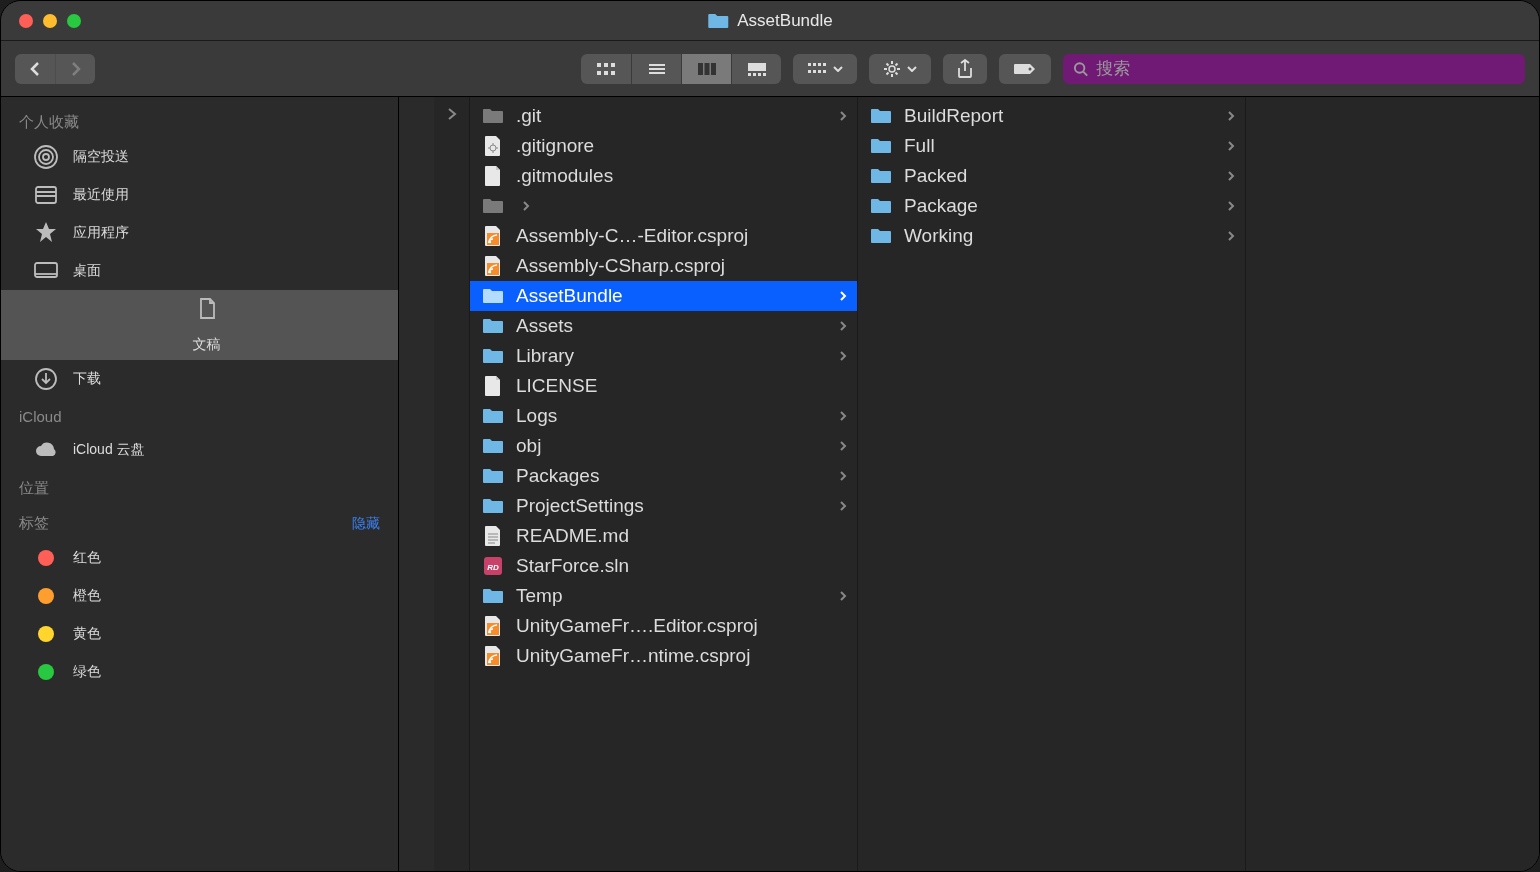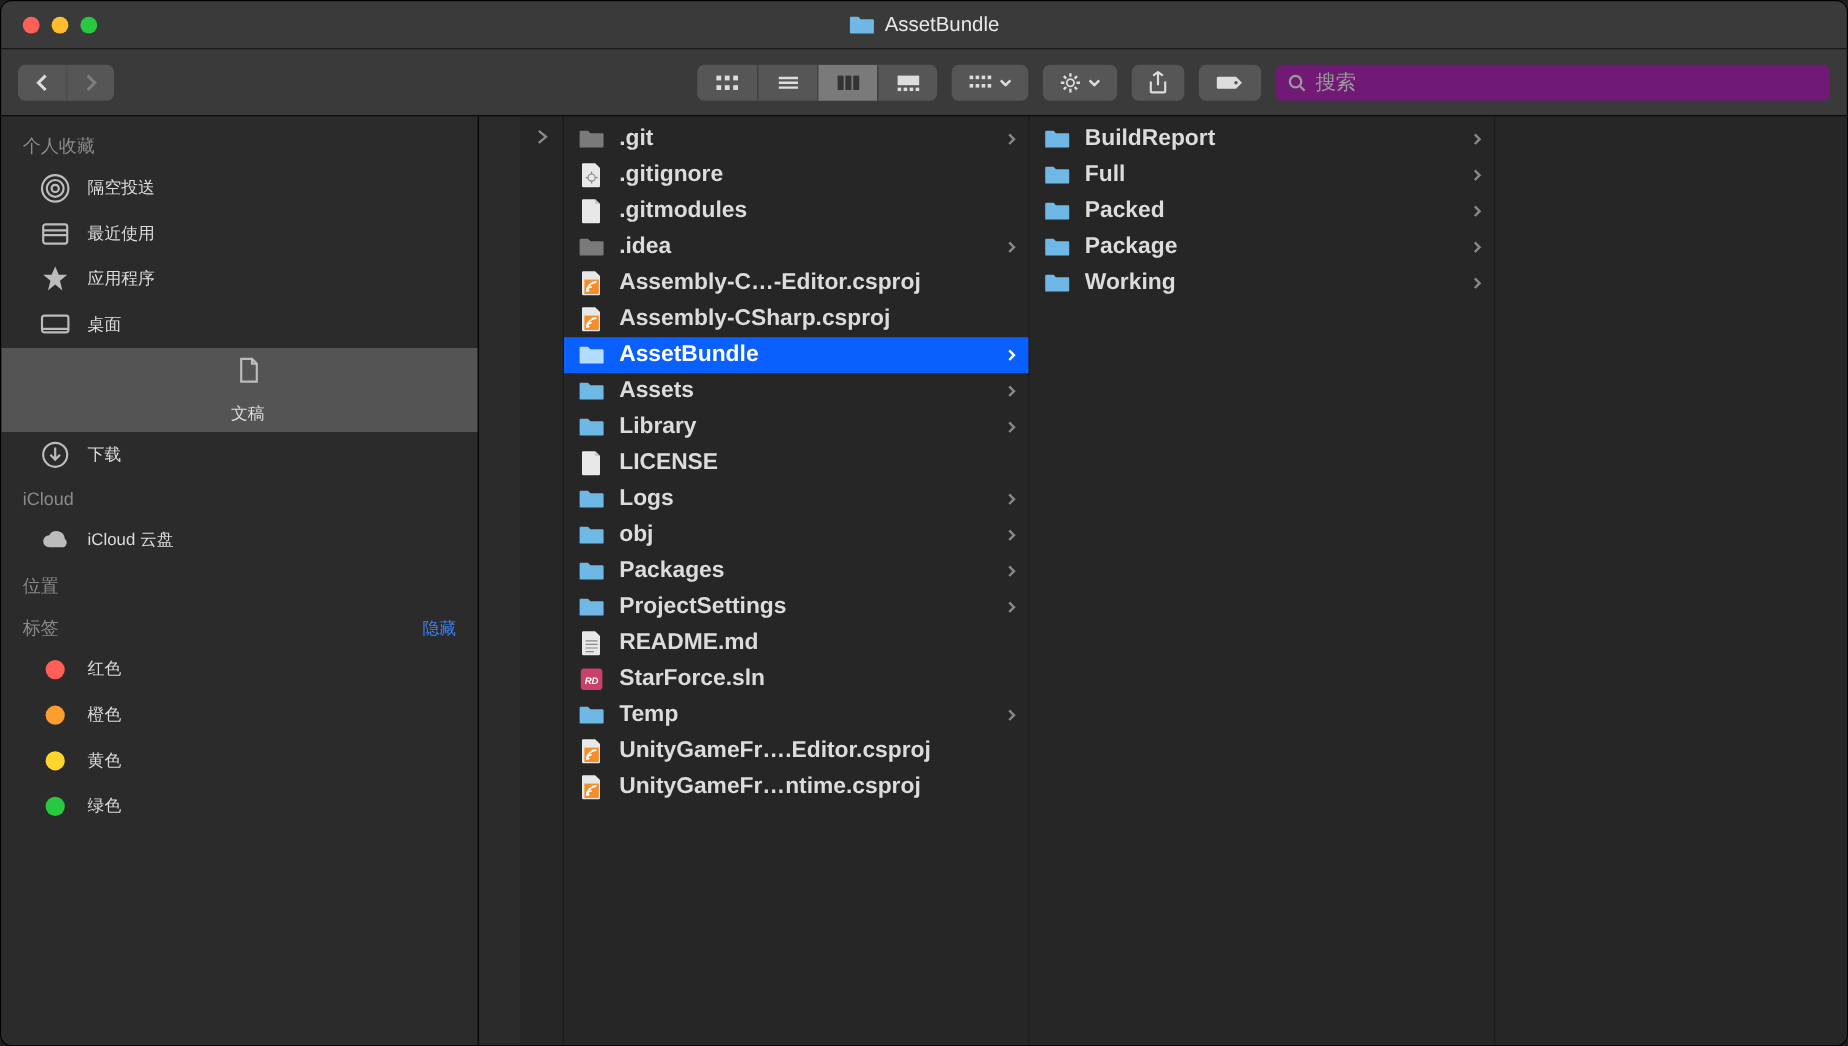--- a/index.html
+++ b/index.html
@@ -1,18 +1,18 @@
 <!DOCTYPE html>
 <html><head>
 <meta charset="utf-8">
 <style>
 * { margin: 0; padding: 0; box-sizing: border-box; font-family: -apple-system, "Helvetica Neue", Arial, sans-serif; }
 body { background: #1e1e1e; width: 1540px; height: 872px; overflow: hidden; color: #dcdcdc; }
 
-.window { width: 100%; height: 100%; display: flex; flex-direction: column; background: #2a2a2a; border-radius: 10px; overflow: hidden; border: 1px solid #000; }
+.window { width: 100%; height: 100%; display: flex; flex-direction: column; background: #2a2a2a; border-radius: 21px; overflow: hidden; border: 1px solid #000; }
 
 
 .titlebar { height: 40px; background: #3a3a3a; display: flex; align-items: center; position: relative; border-bottom: 1px solid #1a1a1a; }
 .traffic-lights { display: flex; gap: 10px; padding-left: 18px; }
 .light { width: 14px; height: 14px; border-radius: 50%; }
 .light.red { background: #ff5f57; }
 .light.yellow { background: #febc2e; }
 .light.green { background: #28c840; }
 .title-center { position: absolute; left: 50%; transform: translateX(-50%); display: flex; align-items: center; gap: 8px; font-size: 17px; color: #e8e8e8; }
 
@@ -44,21 +44,21 @@
 .tag-dot { width: 16px; height: 16px; border-radius: 50%; }
 .hide-link { font-size: 14px; color: #3b82f6; cursor: pointer; }
 
 
 .columns { flex: 1; display: flex; background: #262626; }
 .column-nav-sliver { width: 36px; background: #262626; border-right: 1px solid #1a1a1a; display: flex; align-items: flex-start; justify-content: center; padding-top: 10px; }
 .column { width: 388px; background: #262626; border-right: 1px solid #1a1a1a; padding-top: 4px; }
 .file-row { display: flex; align-items: center; gap: 12px; padding: 4px 10px 4px 12px; font-size: 19px; color: #dcdcdc; cursor: pointer; }
 .file-row.selected { background: #0a5fff; color: #fff; }
 .file-icon { width: 22px; height: 22px; flex-shrink: 0; display: flex; align-items: center; justify-content: center; font-style: italic; }
-.file-label { flex: 1; white-space: nowrap; overflow: hidden; text-overflow: ellipsis; font-weight: bold; }
+.file-label { flex: 1; white-space: nowrap; overflow: hidden; text-overflow: ellipsis; }
 .chevron-col { width: 14px; color: #888; flex-shrink: 0; display: flex; align-items: center; justify-content: flex-end; }
 .file-row.selected .chevron-col { color: #fff; }
 .column-fill { flex: 1; background: #262626; }
 
 svg { display: block; }
 </style>
 </head>
 <body>
 
 <div class="window">
@@ -350,21 +350,20 @@
               </span>
               <span class="file-label">.gitmodules</span>
               <span class="chevron-col"></span>
             </div>
             <div class="file-row">
               <span class="file-icon">
                 <svg width="22" height="18" viewBox="0 0 22 18">
                   <path fill="#7a7a7a" d="M2 2h6l2 2h10a1 1 0 0 1 1 1v10a1 1 0 0 1-1 1H2a1 1 0 0 1-1-1V3a1 1 0 0 1 1-1z"></path>
                 </svg>
               </span>
-              <span class="file-label">.idea</span>
               <span class="chevron-col">
                 <svg width="8" height="12" viewBox="0 0 8 12">
                   <path fill="none" stroke="currentColor" stroke-width="2" d="M2 2l4 4-4 4"></path>
                 </svg>
               </span>
             </div>
             <div class="file-row">
               <span class="file-icon">
                 <svg width="18" height="22" viewBox="0 0 18 22">
                   <path fill="#e8e8e8" d="M2 1h10l4 4v15a1 1 0 0 1-1 1H2a1 1 0 0 1-1-1V2a1 1 0 0 1 1-1z"></path>

